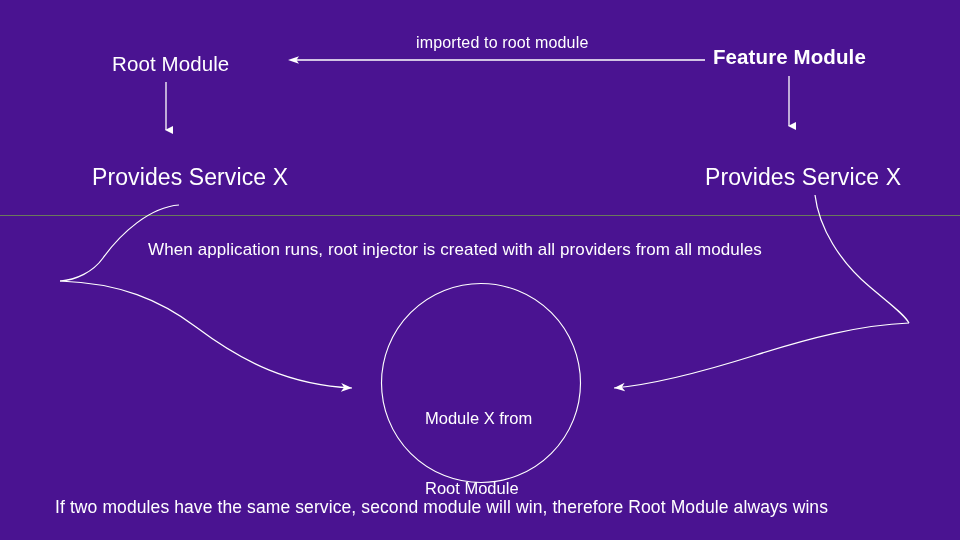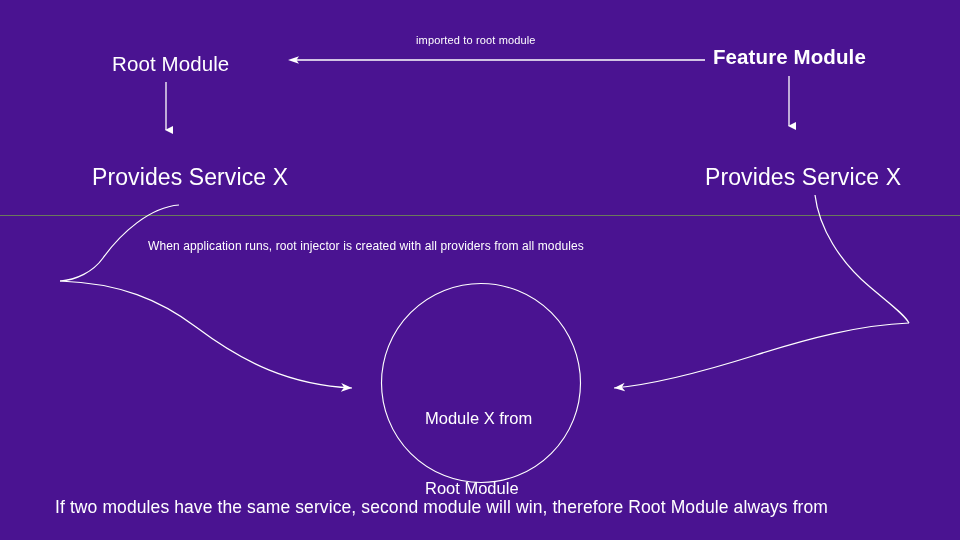--- a/index.html
+++ b/index.html
@@ -34,25 +34,25 @@
   }
   .node-title {
     font-size: 20.5px;
     letter-spacing: 0.1px;
   }
   .node-sub {
     font-size: 23px;
     letter-spacing: 0.1px;
   }
   .edge-label {
-    font-size: 11px;
+    font-size: 16px;
     letter-spacing: 0.15px;
   }
   .band-text {
-    font-size: 12px;
+    font-size: 17px;
     letter-spacing: 0.1px;
   }
   .circle-text {
     font-size: 16.5px;
     line-height: 1.42;
   }
   .footer-text {
     font-size: 17.5px;
     letter-spacing: 0.1px;
   }
@@ -128,15 +128,15 @@
 
   <div class="lbl edge-label" id="import-edge-label">imported to root module</div>
 
   <div class="lbl band-text" id="injector-band-label">When application runs, root injector is created with all providers from all modules</div>
 
   <div class="lbl circle-text" id="circle-label">
     <div>Module X from</div>
     <div>Root Module</div>
   </div>
 
-  <div class="lbl footer-text" id="footer-label">If two modules have the same service, second module will win, therefore Root Module always from</div>
+  <div class="lbl footer-text" id="footer-label">If two modules have the same service, second module will win, therefore Root Module always wins</div>
 
 </div>
 
 </body></html>

